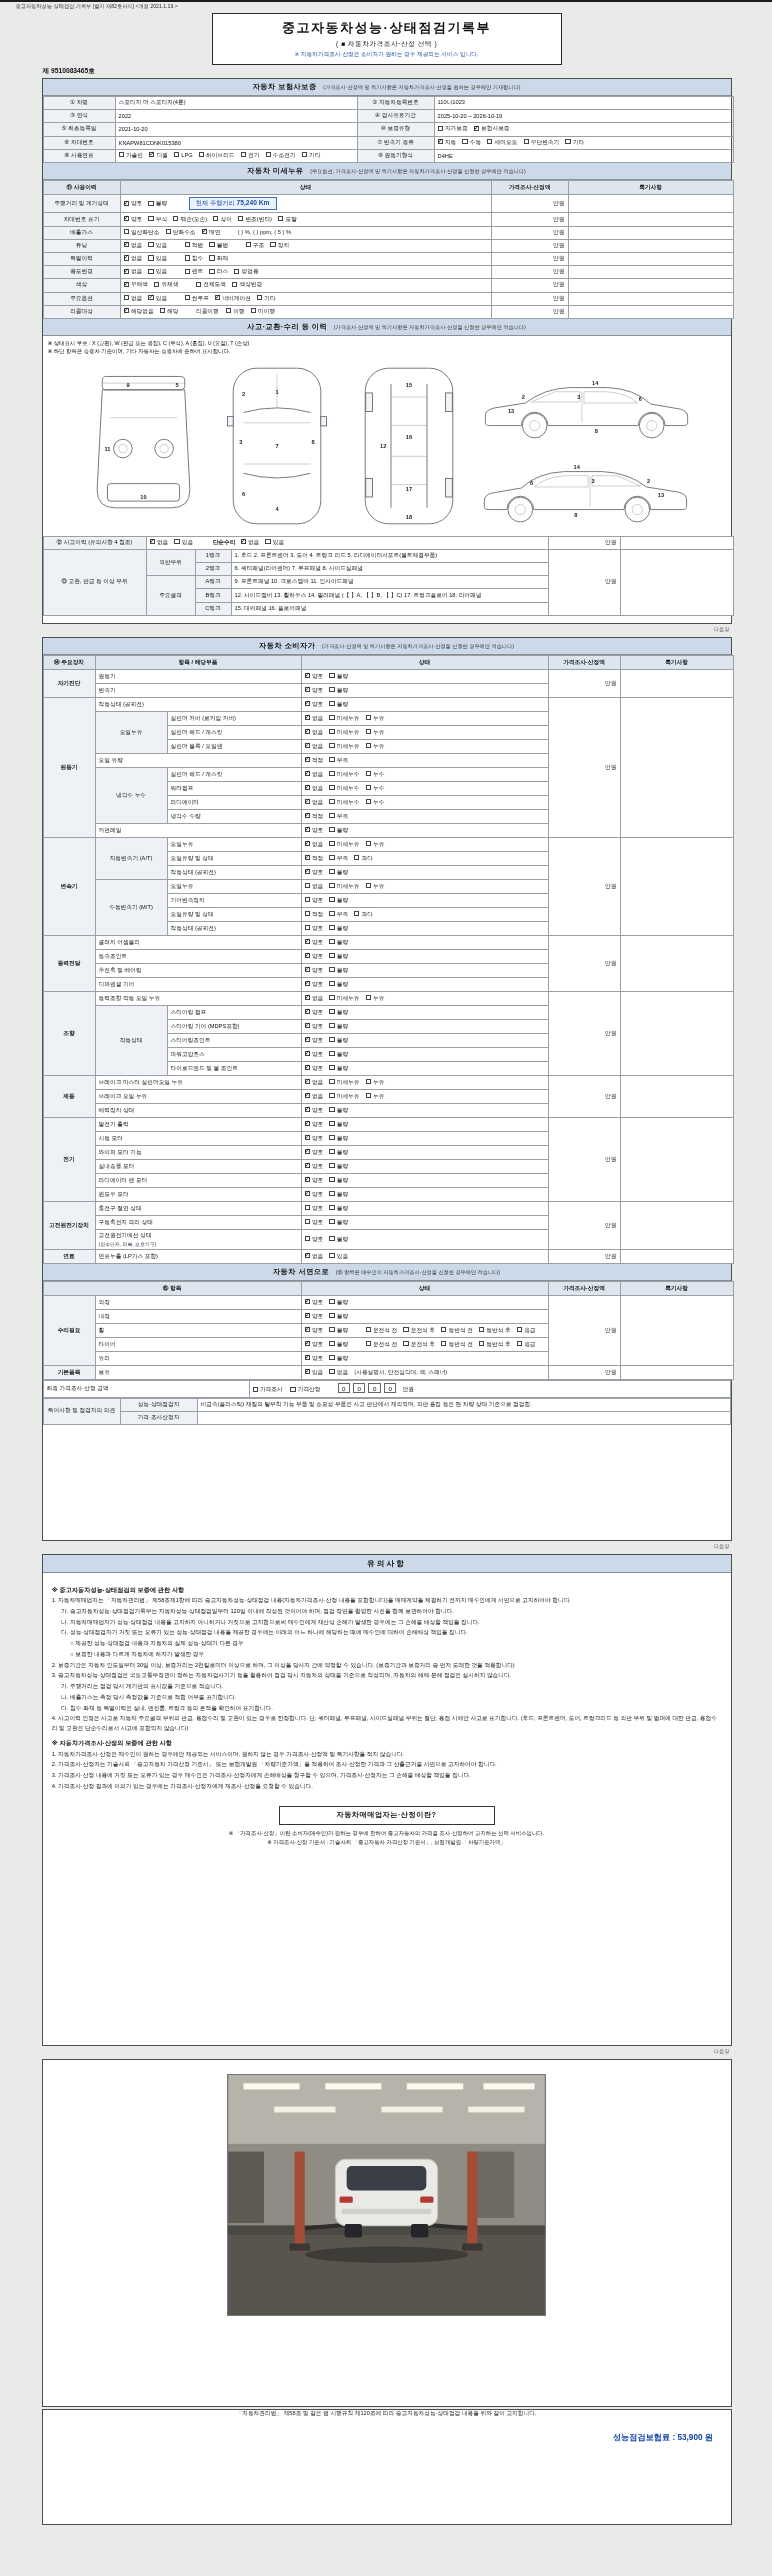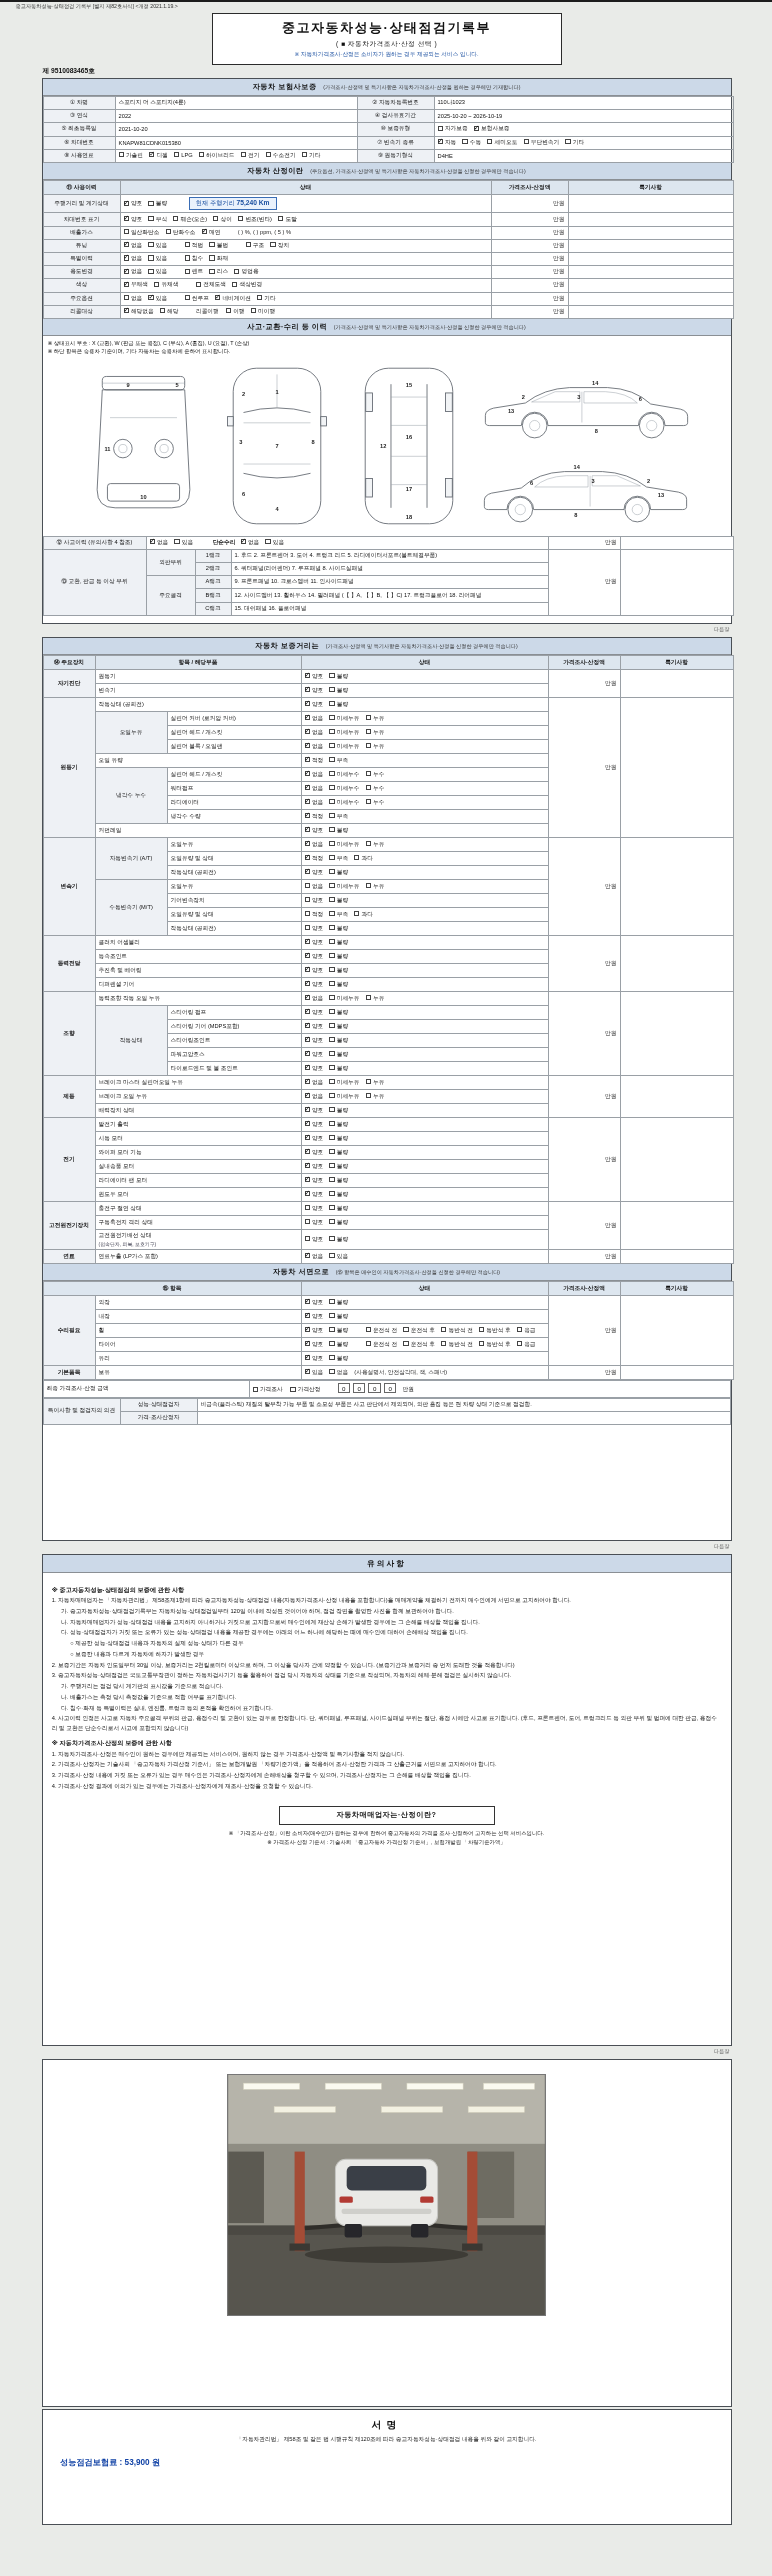--- a/index.html
+++ b/index.html
@@ -71,21 +71,21 @@
   .nl.b { font-weight:bold; font-size:6.2px; margin-top:5.2px; }
   .ind0 { padding-left:0; } .ind1 { padding-left:9.3px; } .ind2 { padding-left:18.5px; }
   .innerbox { width:216px; margin:8.2px auto 4.1px; border:1px solid #333; text-align:center; font-weight:bold; font-size:7.2px; padding:3.6px; letter-spacing:0.5px; }
   .boxlines { font-size:5.4px; text-align:center; line-height:1.7; padding-bottom:7.2px; color:#222; }
 
   .photo-wrap { padding:13.4px 0 15.5px; text-align:center; }
   #photo { border:0.5px solid #777; background:#6b6963; }
 
   .sign-title { text-align:center; font-size:9.8px; font-weight:bold; letter-spacing:5.2px; padding:8.2px 0 4.1px; }
   .sign-line { text-align:center; font-size:5.7px; color:#222; }
-  .fee { text-align:left; padding:13.4px 17.5px 8.2px; font-size:8.2px; font-weight:bold; color:#1243a6; }
+  .fee { text-align:right; padding:13.4px 17.5px 8.2px; font-size:8.2px; font-weight:bold; color:#1243a6; }
 
   .nextpage { text-align:right; font-size:5.2px; color:#555; margin:0 2.1px 4.1px 0; }
 </style>
 </head>
 <body>
 
 <div class="topbar"></div>
 <div class="topnote">중고자동차성능·상태점검 기록부 [별지 제82호서식] &lt;개정 2021.1.19.&gt;</div>
 
 <div class="page">
@@ -138,21 +138,21 @@
           <tr>
             <td class="lab">⑧ 사용연료</td>
             <td class="st"><span class="opt"><span class="bx"></span><span>가솔린</span></span><span class="opt"><span class="bx c"></span><span>디젤</span></span><span class="opt"><span class="bx"></span><span>LPG</span></span><span class="opt"><span class="bx"></span><span>하이브리드</span></span><span class="opt"><span class="bx"></span><span>전기</span></span><span class="opt"><span class="bx"></span><span>수소전기</span></span><span class="opt"><span class="bx"></span><span>기타</span></span></td>
             <td class="lab">⑨ 원동기형식</td>
             <td>D4HE</td>
           </tr>
         </tbody>
     </table>
 
     <div class="secbar">
-      <span>자동차 산정이란</span>
+      <span>자동차 미세누유</span>
       <span class="note">(주요옵션, 가격조사·산정액 및 특기사항은 자동차가격조사·산정을 신청한 경우에만 적습니다)</span>
     </div>
     <table class="frm">
       <colgroup>
           <col style="width:77px">
           <col style="width:371px">
           <col style="width:77px">
           <col style="width:165px">
         </colgroup>
       <thead>
@@ -371,21 +371,21 @@
             <td class="items">15. 대쉬패널   16. 플로어패널</td>
           </tr>
         </tbody>
     </table>
   </div>
   <div class="nextpage">다음장</div>
 
   <div class="box box2">
 
     <div class="secbar">
-      <span>자동차 보증거리는</span>
+      <span>자동차 소비자가</span>
       <span class="note">(가격조사·산정액 및 특기사항은 자동차가격조사·산정을 신청한 경우에만 적습니다)</span>
     </div>
     <table class="frm d-t">
       <colgroup>
           <col style="width:52px">
           <col style="width:72px">
           <col style="width:134px">
           <col style="width:247px">
           <col style="width:72px">
           <col style="width:113px">
@@ -760,21 +760,20 @@
         <rect x="218" y="238" width="26" height="12" rx="3" fill="#b23a33"></rect>
         <rect x="376" y="238" width="26" height="12" rx="3" fill="#b23a33"></rect>
         <rect x="222" y="262" width="176" height="10" rx="4" fill="#cfcfcb"></rect>
         <rect x="228" y="292" width="34" height="26" rx="4" fill="#26262a"></rect>
         <rect x="358" y="292" width="34" height="26" rx="4" fill="#26262a"></rect>
       </svg>
     </div>
   </div>
 
   <div class="box boxs">
-    <div class="sign-title">서명</div>
     <div class="sign-line">「자동차관리법」 제58조 및 같은 법 시행규칙 제120조에 따라 중고자동차성능·상태점검 내용을 위와 같이 고지합니다.</div>
     <div class="fee">
       <span>성능점검보험료 :</span>
       <span>53,900 원</span>
     </div>
   </div>
 
 </div>
 
 

